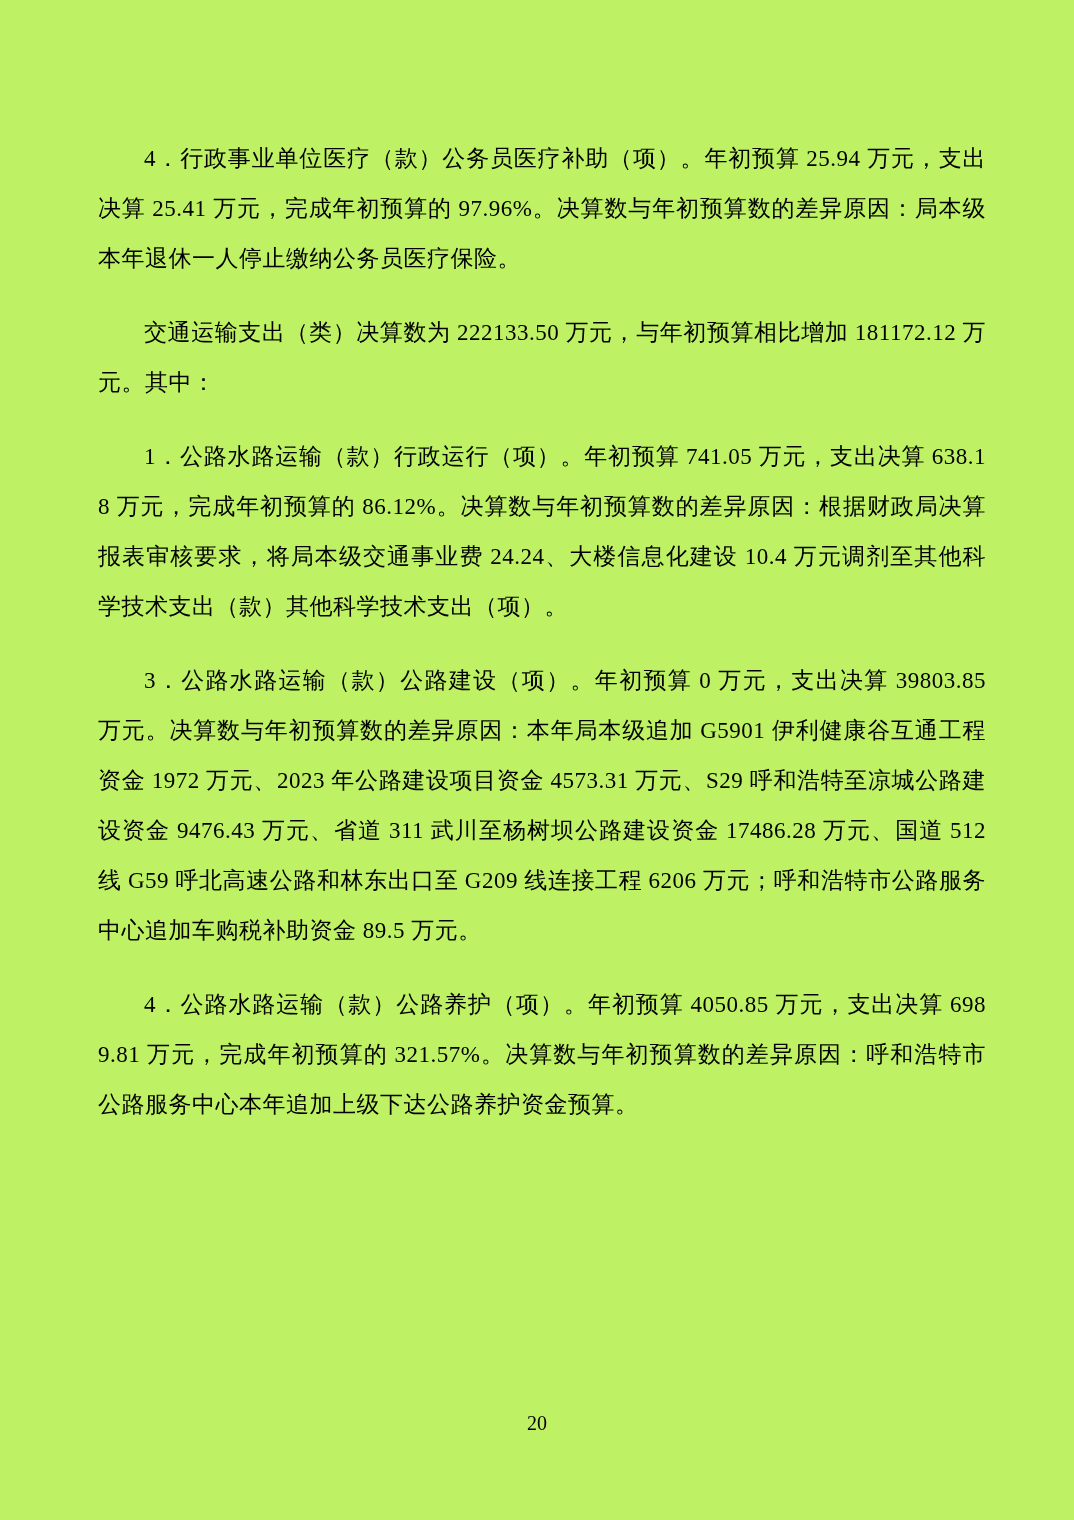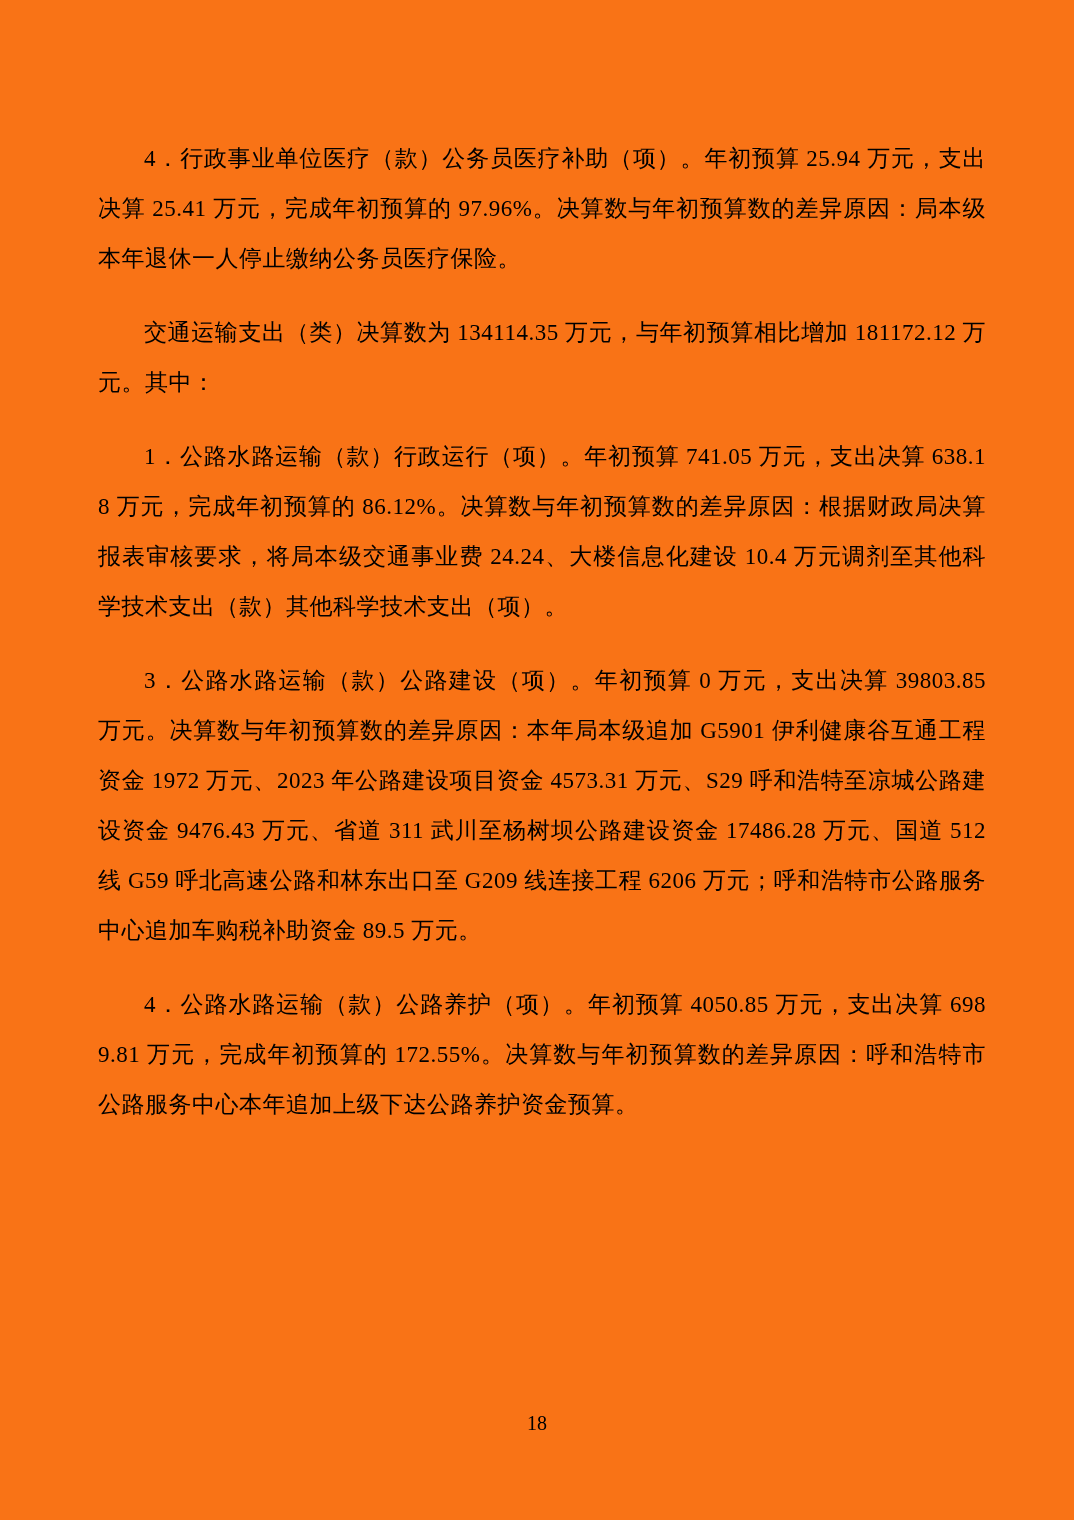--- a/index.html
+++ b/index.html
@@ -6,21 +6,21 @@
   html, body {
     margin: 0;
     padding: 0;
     background: #ffffff;
   }
   .page {
     position: relative;
     width: 1074px;
     height: 1520px;
     margin: 0 auto;
-    background: #f97316;
+    background: #bef264;
     color: #000000;
     font-family: "Liberation Serif", "DejaVu Serif", serif;
     overflow: hidden;
   }
   .content {
     position: absolute;
     left: 98px;
     top: 134px;
     width: 888px;
   }
@@ -54,25 +54,25 @@
 </style>
 </head>
 <body>
 
 <div class="page">
   <div class="content">
 
     <p class="body-para">4．行政事业单位医疗（款）公务员医疗补助（项）。年初预算 25.94 万元，支出决算 25.41 万元，完成年初预算的 97.96%。决算数与年初预算数的差异原因：局本级本年退休一人停止缴纳公务员医疗保险。</p>
 
 
-    <p class="body-para">交通运输支出（类）决算数为 134114.35 万元，与年初预算相比增加 181172.12 万元。其中：</p>
+    <p class="body-para">交通运输支出（类）决算数为 222133.50 万元，与年初预算相比增加 181172.12 万元。其中：</p>
 
     <p class="body-para">1．公路水路运输（款）行政运行（项）。年初预算 741.05 万元，支出决算 638.18 万元，完成年初预算的 86.12%。决算数与年初预算数的差异原因：根据财政局决算报表审核要求，将局本级交通事业费 24.24、大楼信息化建设 10.4 万元调剂至其他科学技术支出（款）其他科学技术支出（项）。</p>
 
 
     <p class="body-para">3．公路水路运输（款）公路建设（项）。年初预算 0 万元，支出决算 39803.85 万元。决算数与年初预算数的差异原因：本年局本级追加 G5901 伊利健康谷互通工程资金 1972 万元、2023 年公路建设项目资金 4573.31 万元、S29 呼和浩特至凉城公路建设资金 9476.43 万元、省道 311 武川至杨树坝公路建设资金 17486.28 万元、国道 512 线 G59 呼北高速公路和林东出口至 G209 线连接工程 6206 万元；呼和浩特市公路服务中心追加车购税补助资金 89.5 万元。</p>
 
-    <p class="body-para">4．公路水路运输（款）公路养护（项）。年初预算 4050.85 万元，支出决算 6989.81 万元，完成年初预算的 172.55%。决算数与年初预算数的差异原因：呼和浩特市公路服务中心本年追加上级下达公路养护资金预算。</p>
+    <p class="body-para">4．公路水路运输（款）公路养护（项）。年初预算 4050.85 万元，支出决算 6989.81 万元，完成年初预算的 321.57%。决算数与年初预算数的差异原因：呼和浩特市公路服务中心本年追加上级下达公路养护资金预算。</p>
 
   </div>
 
-  <div class="page-number">18</div>
+  <div class="page-number">20</div>
 </div>
 
 </body></html>

